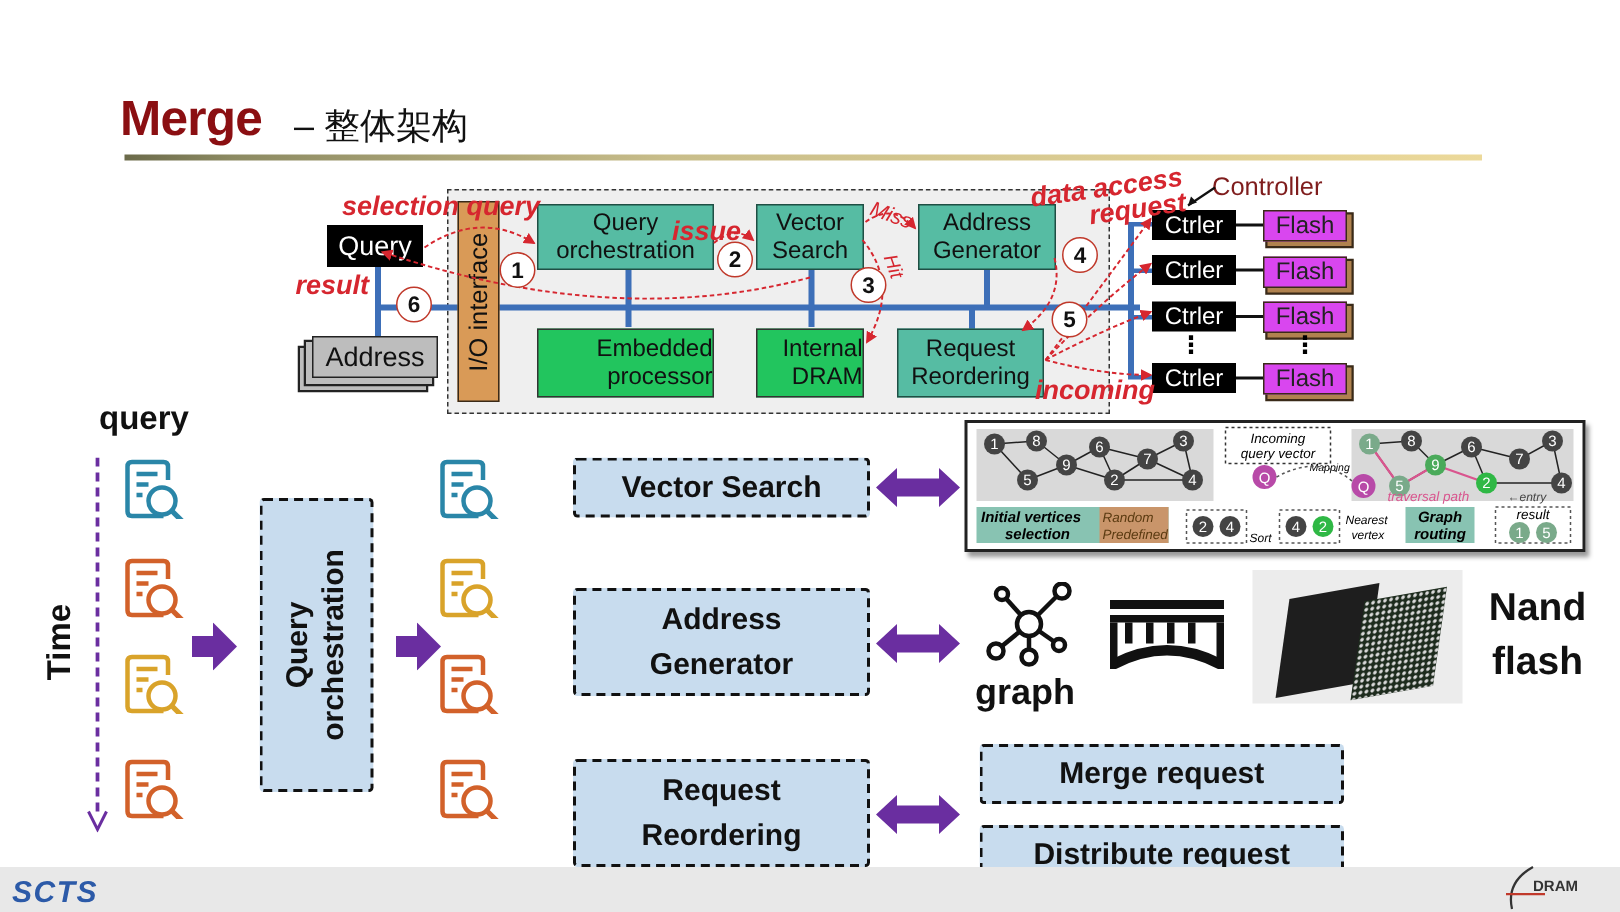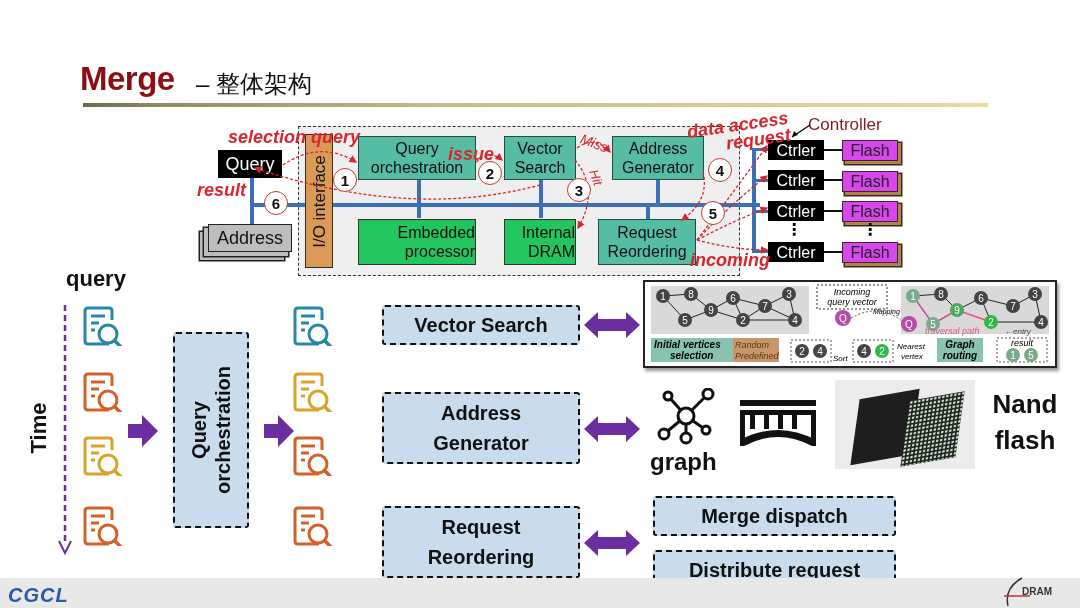--- a/index.html
+++ b/index.html
@@ -374,22 +374,22 @@
   <path d="M0 40 Q38 20 76 40 L76 46 L72 46 Q38 28 4 46 L0 46 Z" fill="#111"></path>
   <rect x="0" y="15" width="5" height="30" fill="#111"></rect>
     <rect x="71" y="15" width="5" height="30" fill="#111"></rect>
 </svg>
 <div class="abs" style="left:835px;top:380px;width:140px;height:89px;background:#ececec;">
   <div class="abs" style="left:20px;top:14px;width:60px;height:66px;background:#1e1e1e;transform:skew(-8deg,-10deg);"></div>
   <div class="abs" style="left:70px;top:16px;width:55px;height:66px;background:#1d2b1d;transform:skew(-8deg,-10deg);background-image:radial-gradient(#d8d8d8 1px,transparent 1.5px);background-size:4px 4px;"></div>
 </div>
 <div class="big-label" style="left:985px;top:386px;font-size:26px;line-height:36px;width:80px;text-align:center;">Nand flash</div>
 
-<div class="dashbox" style="left:653px;top:496px;width:243px;height:40px;font-size:20px;">Merge dispatch</div>
+<div class="dashbox" style="left:653px;top:496px;width:243px;height:40px;font-size:20px;">Merge request</div>
 <div class="dashbox" style="left:653px;top:550px;width:243px;height:40px;font-size:20px;">Distribute request</div>
 
 <div class="abs footer"></div>
-<div class="abs" style="left:8px;top:584px;font-size:20px;font-weight:bold;font-style:italic;color:#2c5aa8;letter-spacing:1px;">CGCL</div>
+<div class="abs" style="left:8px;top:584px;font-size:20px;font-weight:bold;font-style:italic;color:#2c5aa8;letter-spacing:1px;">SCTS</div>
 <div class="abs" style="left:1022px;top:586px;font-size:10px;font-weight:bold;color:#333;">DRAM</div>
 <svg class="abs" style="left:1000px;top:576px;" width="30" height="32">
     <path d="M22 2 Q4 12 8 30" stroke="#333" stroke-width="1.5" fill="none"></path>
     <line x1="4" y1="20" x2="30" y2="20" stroke="#c0392b" stroke-width="1.5"></line>
   </svg>
 
 </body></html>

